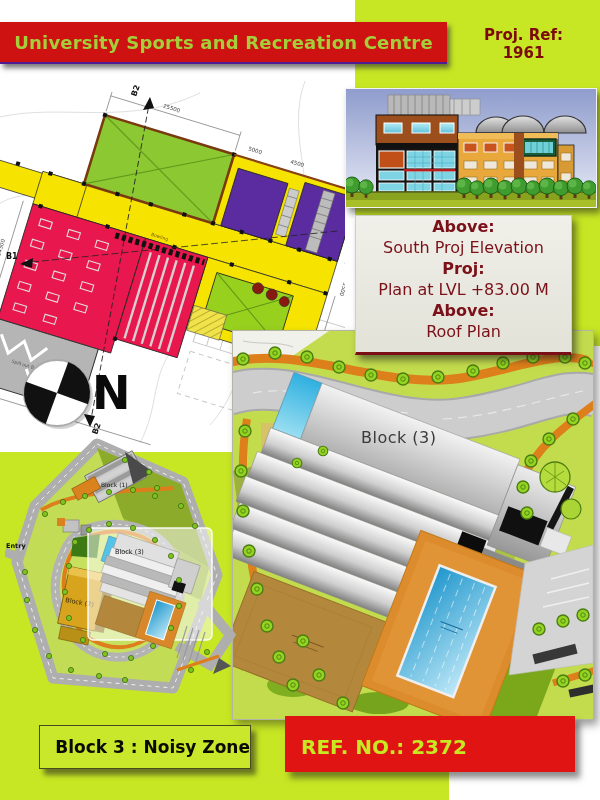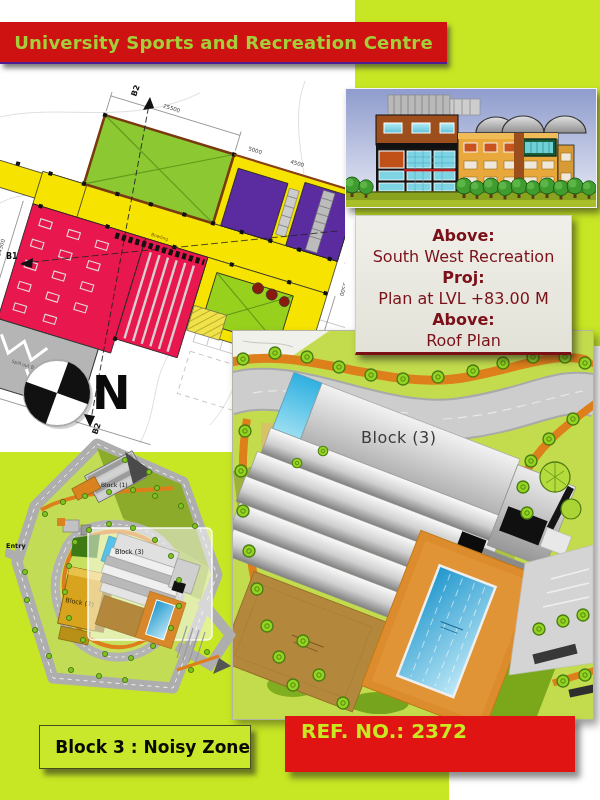--- a/index.html
+++ b/index.html
@@ -16,28 +16,28 @@
            color:#7b0a0a;font-weight:bold;font-size:15px;line-height:18px;}
   .floorplan{position:absolute;left:0;top:75px;z-index:2;}
   .siteplan{position:absolute;left:5px;top:430px;z-index:4;}
   .roofplan{position:absolute;left:232px;top:330px;z-index:3;border:1px solid #b5b5a5;
             box-shadow:4px 5px 8px rgba(40,40,40,.45);background:#c3dc4d;}
   .elevation{position:absolute;left:345px;top:88px;z-index:5;border:1px solid #f2f2f2;
              box-shadow:4px 5px 7px rgba(30,30,30,.55);}
   .caption{position:absolute;left:355px;top:215px;width:217px;height:140px;box-sizing:border-box;
            background:linear-gradient(#f0efe9,#e3e2d8);border:1px solid #cfcec5;
            border-bottom:3px solid #7a1016;box-shadow:4px 5px 7px rgba(25,25,25,.55);
-           z-index:6;text-align:center;color:#7b1019;font-size:16px;line-height:21px;padding-top:9px;}
+           z-index:6;text-align:center;color:#7b1019;font-size:16px;line-height:21px;padding-top:0;}
   .caption .b{font-weight:bold;}
   .zonebox{position:absolute;left:39px;top:725px;width:210px;height:42px;background:#c9e72b;
            border:1px solid #4a4a20;box-shadow:5px 6px 5px rgba(30,30,30,.55);z-index:10;
            text-align:right;line-height:42px;font-size:17px;font-weight:bold;color:#0a0a00;}
   .refbox{position:absolute;left:285px;top:716px;width:290px;height:56px;background:#e11414;
           box-shadow:5px 6px 6px rgba(30,30,30,.5);z-index:10;color:#c8e822;font-weight:bold;
-          font-size:20px;line-height:27px;padding:2px 0 0 16px;box-sizing:border-box;font-style:normal;}
+          font-size:20px;line-height:27px;padding:18px 0 0 16px;box-sizing:border-box;font-style:normal;}
   svg text{font-family:"DejaVu Sans","Liberation Sans",sans-serif;}
 </style>
 </head>
 <body>
 
 <div class="board">
 
   <div class="lime lime-top"></div>
   <div class="lime lime-bottom"></div>
 
@@ -350,21 +350,21 @@
         <use href="#etree" transform="translate(187,99) scale(.9)"></use>
       <use href="#etree" transform="translate(201,97)"></use>
         <use href="#etree" transform="translate(215,99) scale(.95)"></use>
       <use href="#etree" transform="translate(229,97)"></use>
         <use href="#etree" transform="translate(243,99) scale(.9)"></use>
     </g>
   </svg>
 
   <div class="caption">
     <div class="b">Above:</div>
-    <div>South West Recreation</div>
+    <div>South Proj Elevation</div>
     <div class="b">Proj:</div>
     <div>Plan at LVL +83.00 M</div>
     <div class="b">Above:</div>
     <div>Roof Plan</div>
   </div>
 
   <svg class="roofplan" width="360" height="388" viewBox="0 0 360 388">
     <defs>
       <linearGradient id="vaultG" x1="0" y1="0" x2="0" y2="1">
         <stop offset="0" stop-color="#fafafa"></stop>
@@ -642,20 +642,24 @@
         <use href="#tr2" transform="translate(190,96)"></use>
       <use href="#tr2" transform="translate(176,76)"></use>
         <use href="#tr2" transform="translate(120,30)"></use>
         <use href="#tr2" transform="translate(144,42)"></use>
     </g>
   </svg>
 
   <div class="banner">
     <span class="t">University Sports and Recreation Centre</span>
   </div>
+  <div class="projref">
+    <div>Proj. Ref:</div>
+    <div>1961</div>
+  </div>
 
   <div class="zonebox">
     <span>Block 3 : Noisy Zone</span>
   </div>
   <div class="refbox">
     <div>REF. NO.: 2372</div>
   </div>
 
 </div>
 

